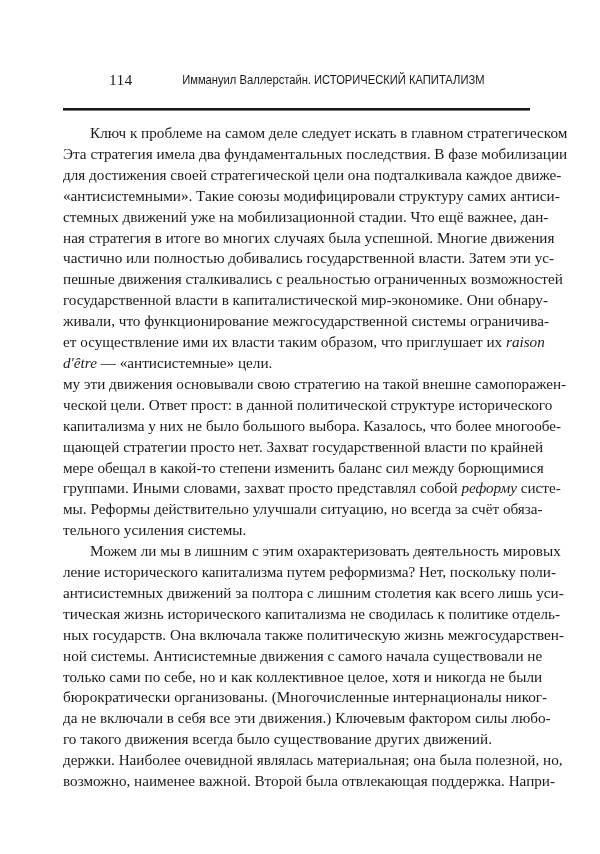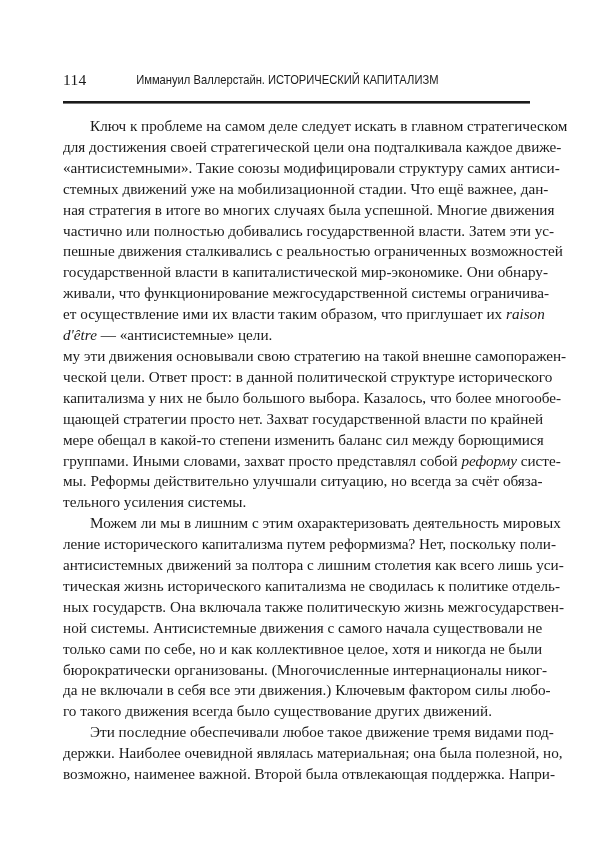--- a/index.html
+++ b/index.html
@@ -16,24 +16,24 @@
       color: #1a1a1a;
     }
     .page {
       position: absolute;
       left: 63px;
       top: 70px;
       width: 467px;
     }
     .running-head {
       display: flex;
-      justify-content: flex-start;
+      justify-content: center;
       align-items: flex-end;
       height: 18px;
-      padding-bottom: 13px;
+      padding-bottom: 20px;
       border-bottom: 2px solid #1a1a1a;
       box-shadow: 0 1px 0 #777;
     }
     .page-number {
       font-size: 15.5px;
       line-height: 16px;
       letter-spacing: 0.3px;
     }
     .head-title {
       font-family: "Liberation Sans Narrow", "Liberation Sans", sans-serif;
@@ -71,20 +71,21 @@
 <div class="page">
   <div class="running-head">
     <span class="page-number">114</span>
     <span class="head-title">Иммануил Валлерстайн. ИСТОРИЧЕСКИЙ КАПИТАЛИЗМ</span>
   </div>
 
   <div class="body-text">
 
     <div class="paragraph">
       <span class="line indent">Ключ к проблеме на самом деле следует искать в главном стратегическом</span>
+      <span class="line">Эта стратегия имела два фундаментальных последствия. В фазе мобилизации</span>
       <span class="line">для достижения своей стратегической цели она подталкивала каждое движе-</span>
       <span class="line">«антисистемными». Такие союзы модифицировали структуру самих антиси-</span>
       <span class="line">стемных движений уже на мобилизационной стадии. Что ещё важнее, дан-</span>
       <span class="line">ная стратегия в итоге во многих случаях была успешной. Многие движения</span>
       <span class="line">частично или полностью добивались государственной власти. Затем эти ус-</span>
       <span class="line">пешные движения сталкивались с реальностью ограниченных возможностей</span>
       <span class="line">государственной власти в капиталистической мир-экономике. Они обнару-</span>
       <span class="line">живали, что функционирование межгосударственной системы ограничива-</span>
       <span class="line"><span>ет осуществление ими их власти таким образом, что приглушает их </span><em>raison</em></span>
       <span class="line last"><em>d'être</em><span> — «антисистемные» цели.</span></span>
@@ -108,20 +109,19 @@
       <span class="line">тическая жизнь исторического капитализма не сводилась к политике отдель-</span>
       <span class="line">ных государств. Она включала также политическую жизнь межгосударствен-</span>
       <span class="line">ной системы. Антисистемные движения с самого начала существовали не</span>
       <span class="line">только сами по себе, но и как коллективное целое, хотя и никогда не были</span>
       <span class="line">бюрократически организованы. (Многочисленные интернационалы никог-</span>
       <span class="line">да не включали в себя все эти движения.) Ключевым фактором силы любо-</span>
       <span class="line last">го такого движения всегда было существование других движений.</span>
     </div>
 
     <div class="paragraph">
-      <span class="line indent">Эти последние обеспечивали любое такое движение тремя видами под-</span>
       <span class="line">держки. Наиболее очевидной являлась материальная; она была полезной, но,</span>
       <span class="line">возможно, наименее важной. Второй была отвлекающая поддержка. Напри-</span>
 
     </div>
 
   </div>
 </div>
 
 </body></html>

